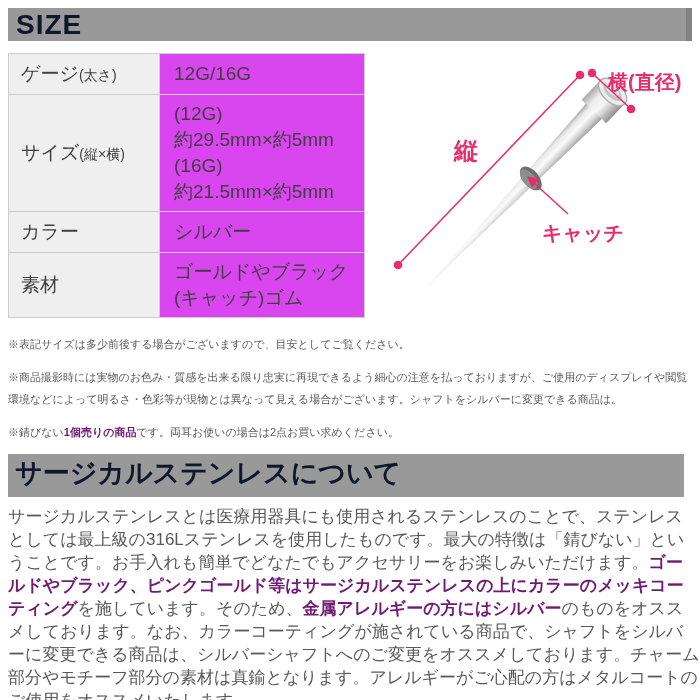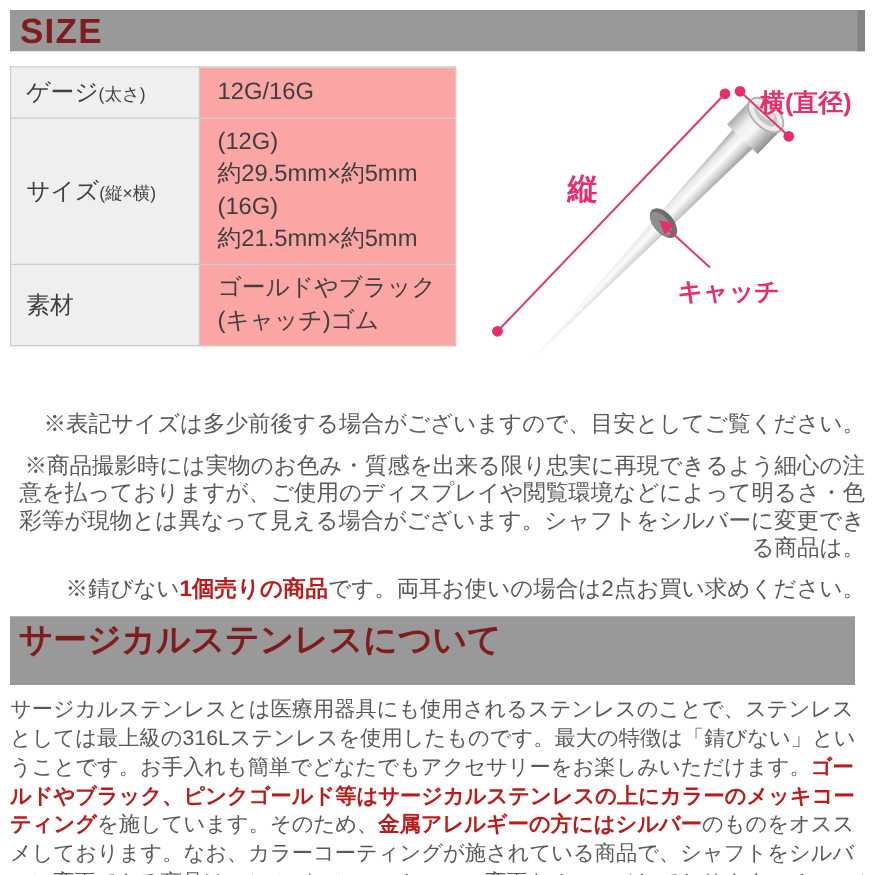--- a/index.html
+++ b/index.html
@@ -7,38 +7,38 @@
     width:700px;
     font-family:"Liberation Sans", sans-serif;
     color:#595959;
     -webkit-font-smoothing:antialiased;
   }
   .page{padding:8px 8px 10px 8px;}
 
   
   .bar{
     background:#999999;
-    color:#7f1d1d;
+    color:#0f172a;
     font-weight:bold;
     overflow:hidden;
     box-sizing:border-box;
   }
   .bar-size{
     width:684px;
     height:33px;
     line-height:33px;
     font-size:28px;
     padding-left:8px;
     border-right:6px solid #828282;
     letter-spacing:1px;
     margin-bottom:12px;
   }
   .bar-about{
     width:676px;
-    height:55px;
+    height:43px;
     line-height:39px;
     font-size:27px;
     padding-left:7px;
     margin:0 8px 8px 0;
   }
 
   
   .size-body{position:relative;min-height:260px;}
   .spec-table{
     border-collapse:collapse;
@@ -52,21 +52,21 @@
     text-align:left;
     vertical-align:middle;
     font-weight:normal;
   }
   .spec-table th{
     background:#efefef;
     width:132px;
     padding:7px 6px 7px 12px;
   }
   .spec-table td{
-    background:#fca5a5;
+    background:#d946ef;
     padding:6px 6px 6px 14px;
     white-space:pre-line;
     line-height:26px;
   }
   .lbl-sub{font-size:14px;}
 
   
   .diagram{
     position:absolute;
     left:372px;
@@ -77,28 +77,27 @@
   .dia-label{
     fill:#e72d6c;
     font-weight:bold;
     font-size:20px;
     font-family:"Liberation Sans", sans-serif;
   }
   .dia-label-big{font-size:24px;}
 
   
   .note{
-    font-size:18px;
+    font-size:11px;
     line-height:22px;
     margin:0 0 11px 0;
     color:#595959;
-    text-align:right;
   }
   .note-first{margin-top:15px;}
-  .em{color:#b91c1c;font-weight:bold;}
+  .em{color:#701a75;font-weight:bold;}
 
   
   .about-text{
     font-size:17px;
     line-height:23px;
     margin:6px 0 0 0;
     color:#595959;
     width:692px;
   }
 </style>
@@ -118,20 +117,24 @@
         <tr>
           <th><span>ゲージ</span><span class="lbl-sub">(太さ)</span></th>
           <td>12G/16G</td>
         </tr>
         <tr>
           <th><span>サイズ</span><span class="lbl-sub">(縦×横)</span></th>
           <td>(12G)
 約29.5mm×約5mm
 (16G)
 約21.5mm×約5mm</td>
+        </tr>
+        <tr>
+          <th><span>カラー</span></th>
+          <td>シルバー</td>
         </tr>
         <tr>
           <th><span>素材</span></th>
           <td>ゴールドやブラック
 (キャッチ)ゴム</td>
         </tr>
       </tbody>
     </table>
 
     <svg class="diagram" viewBox="0 0 320 272" xmlns="http://www.w3.org/2000/svg">

